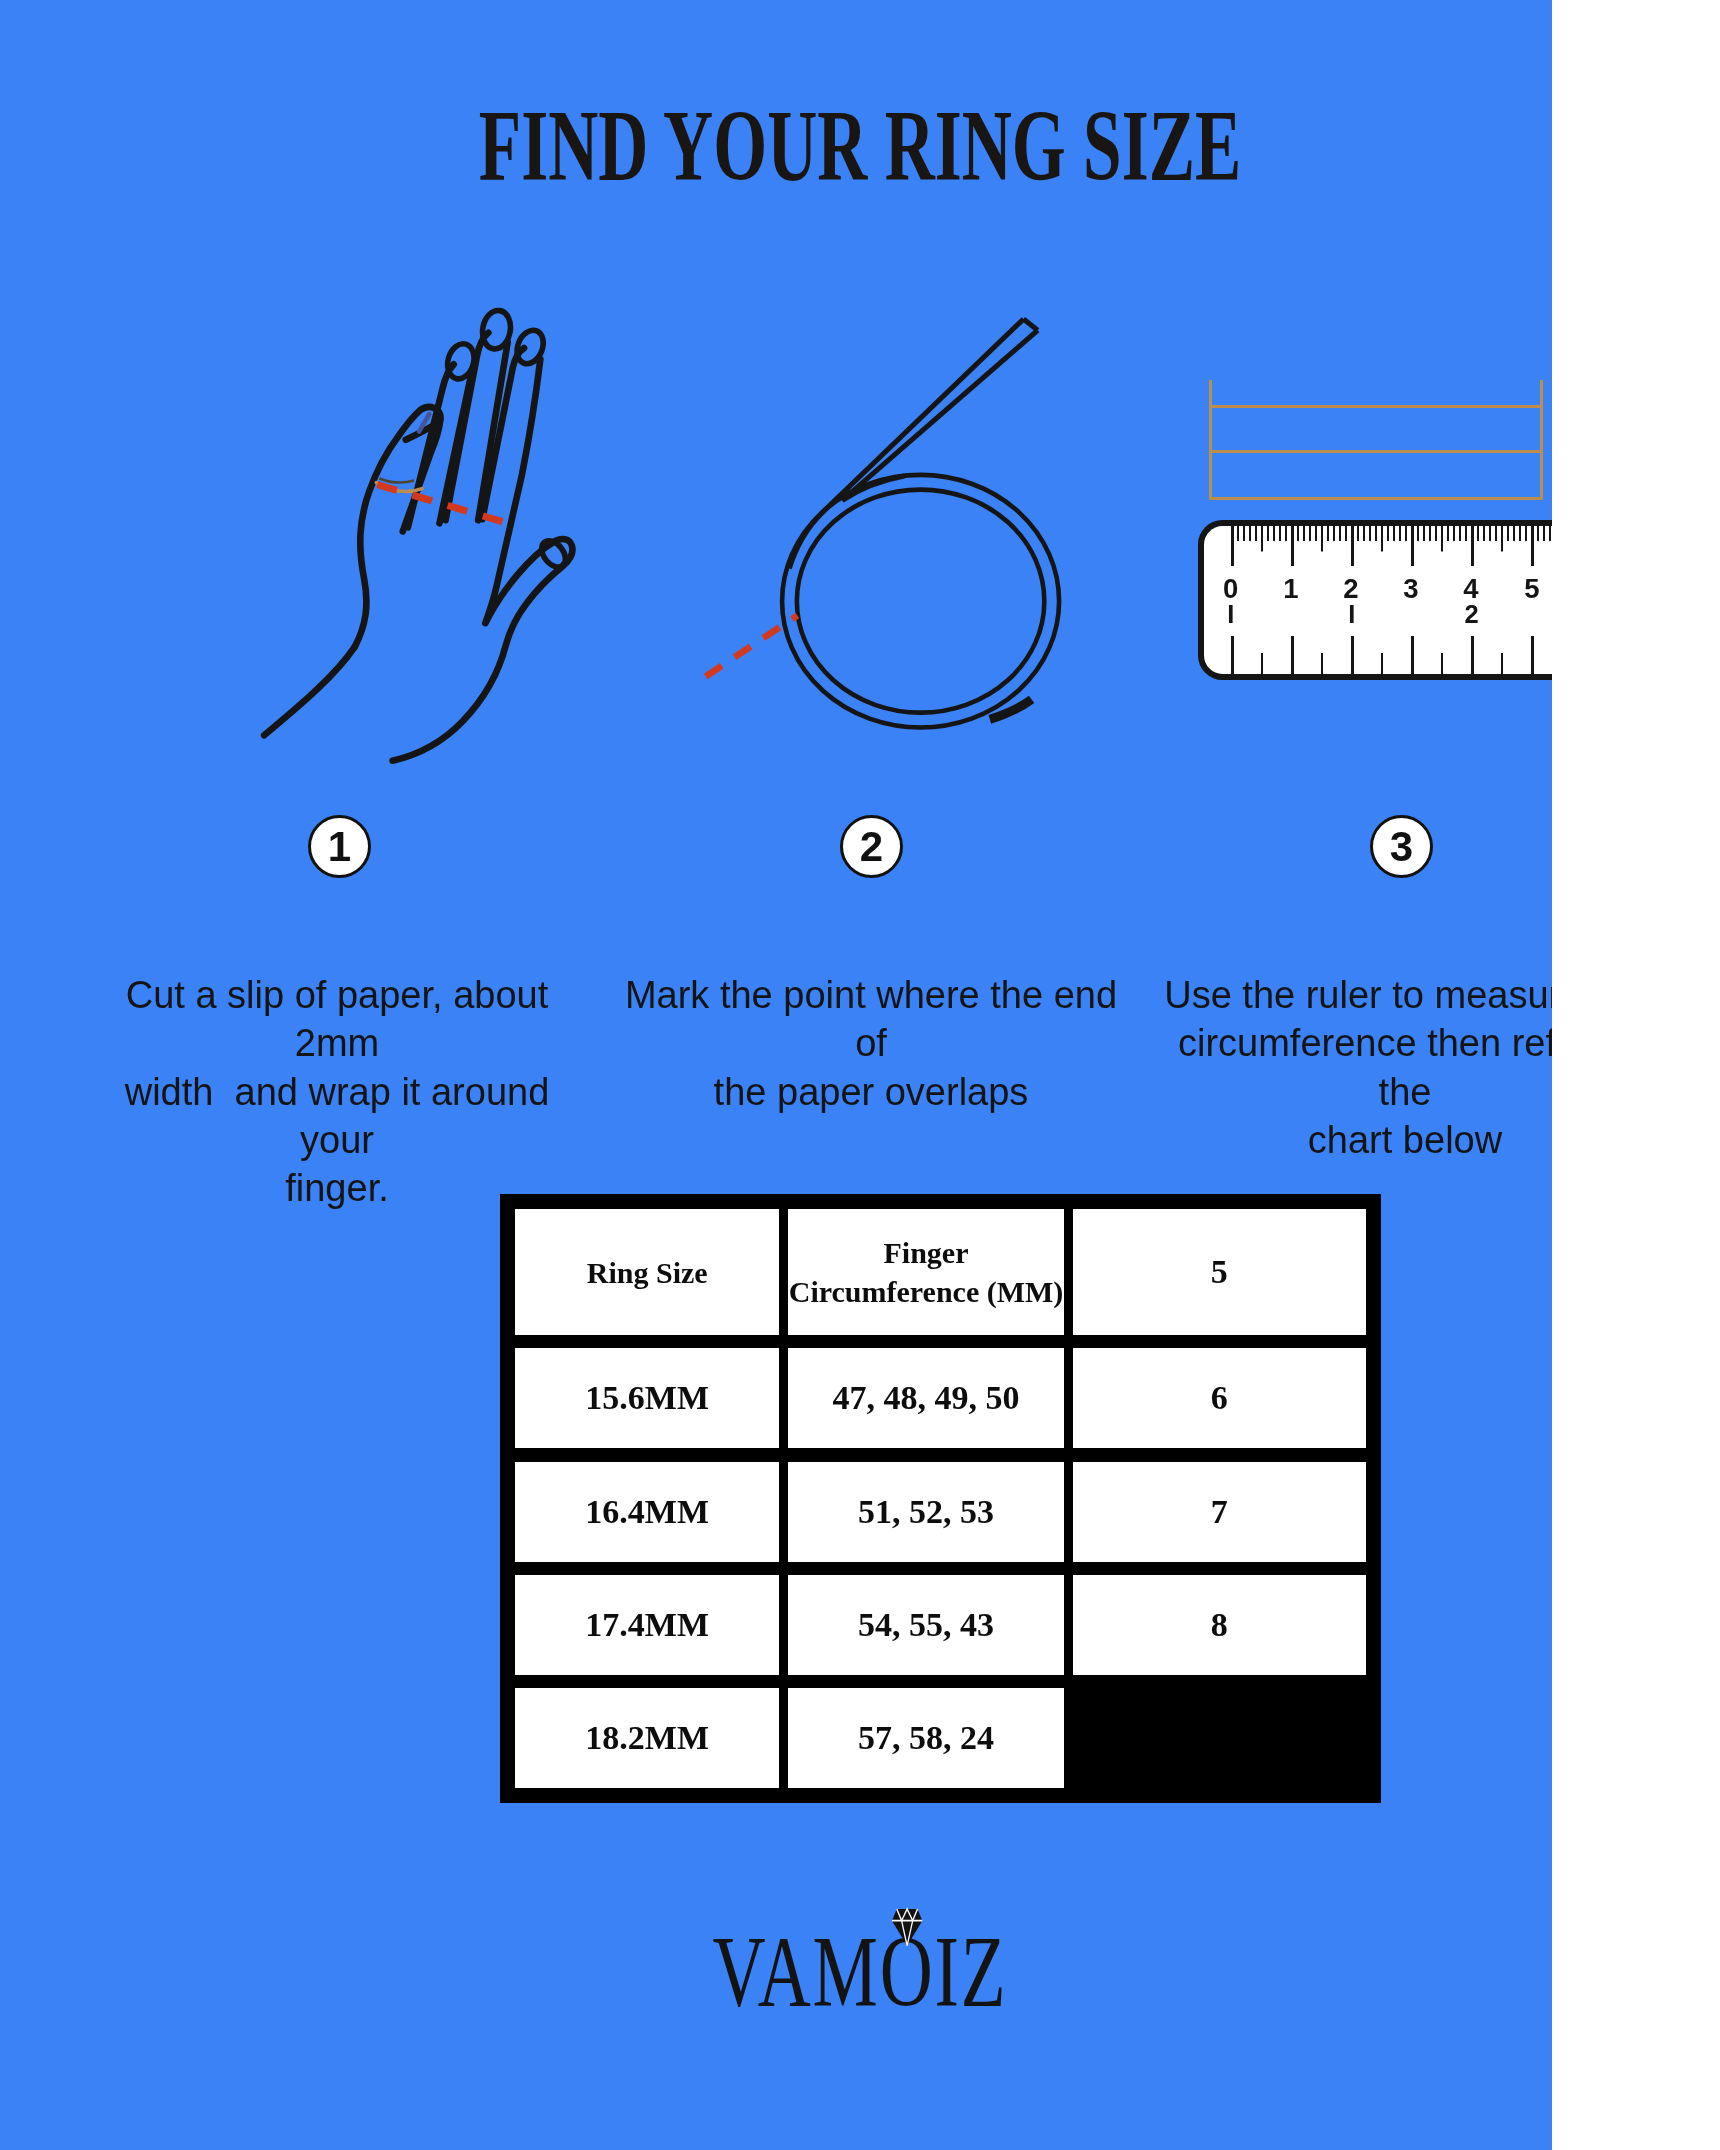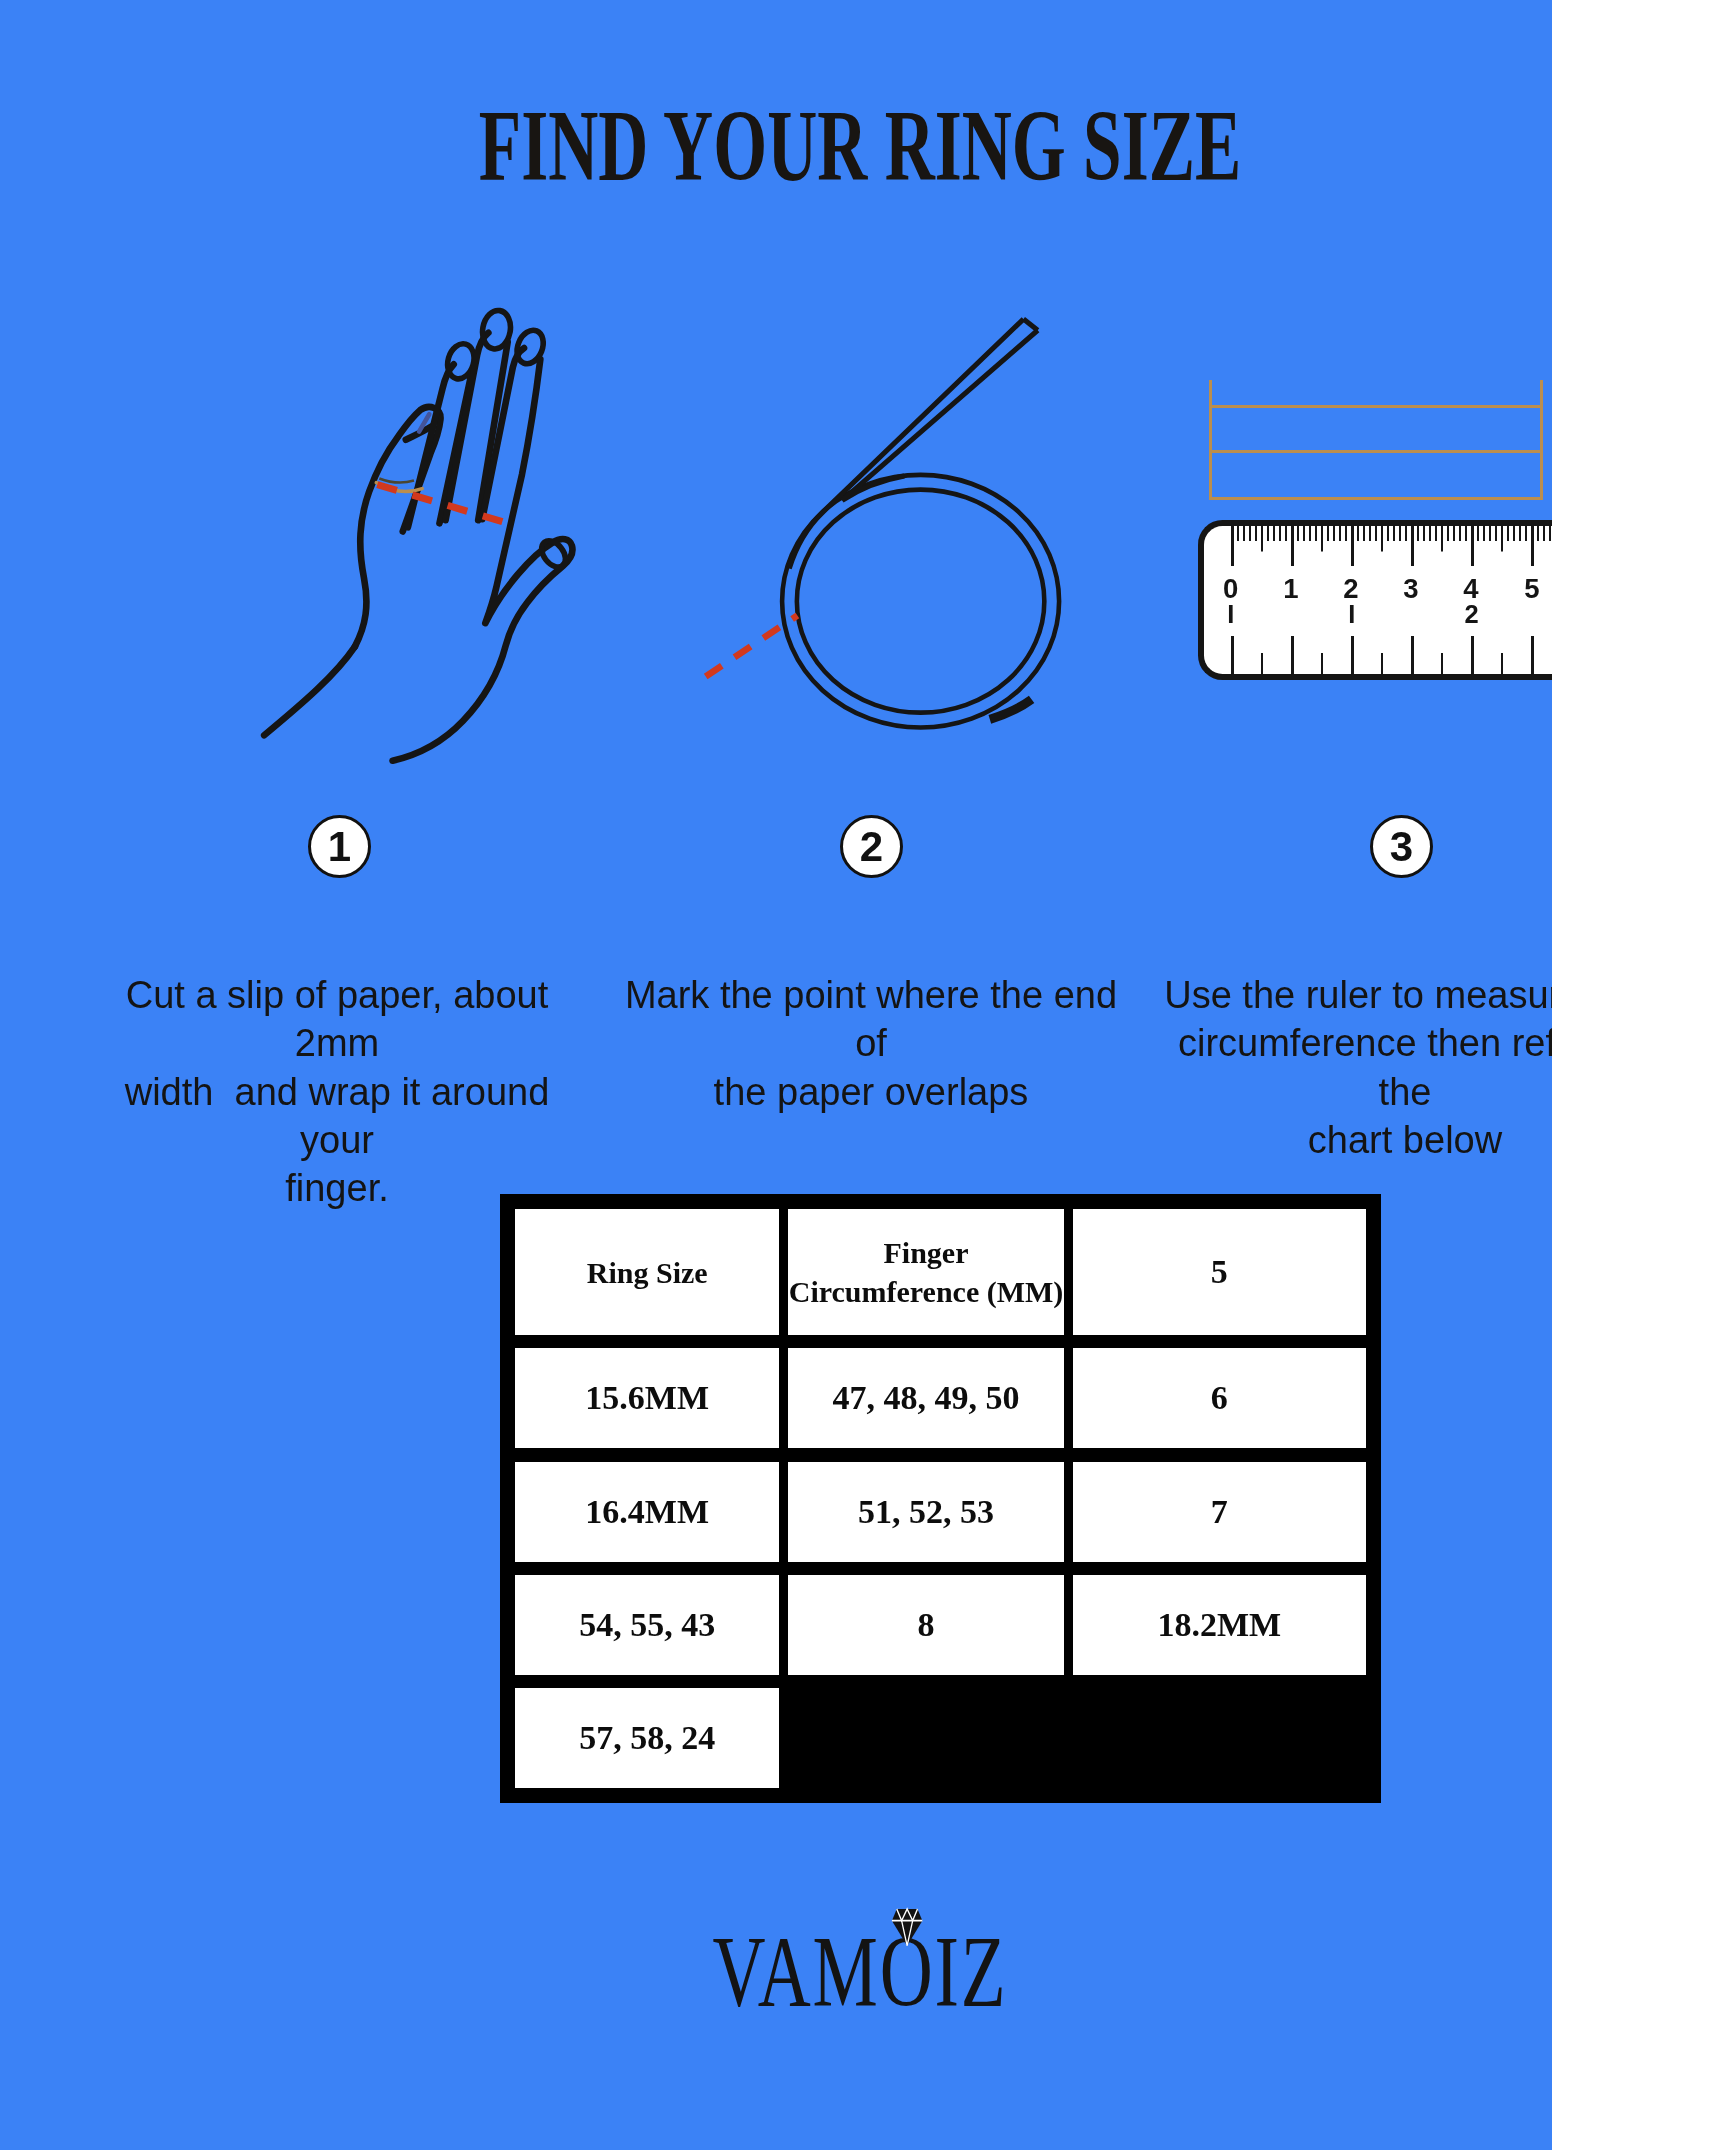--- a/index.html
+++ b/index.html
@@ -152,20 +152,21 @@
 
     <div class="cell td">5</div>
     <div class="cell td">15.6MM</div>
     <div class="cell td">47, 48, 49, 50</div>
 
     <div class="cell td">6</div>
     <div class="cell td">16.4MM</div>
     <div class="cell td">51, 52, 53</div>
 
     <div class="cell td">7</div>
+    <div class="cell td">17.4MM</div>
     <div class="cell td">54, 55, 43</div>
 
     <div class="cell td">8</div>
     <div class="cell td">18.2MM</div>
     <div class="cell td">57, 58, 24</div>
   </div>
 
   <div class="logo">
     <span class="logo-inner"><span>VAM</span><span class="logo-o"><svg class="diamond" viewBox="0 0 100 90">
             <polygon points="18,6 82,6 97,32 50,88 3,32" fill="#131313"></polygon>

